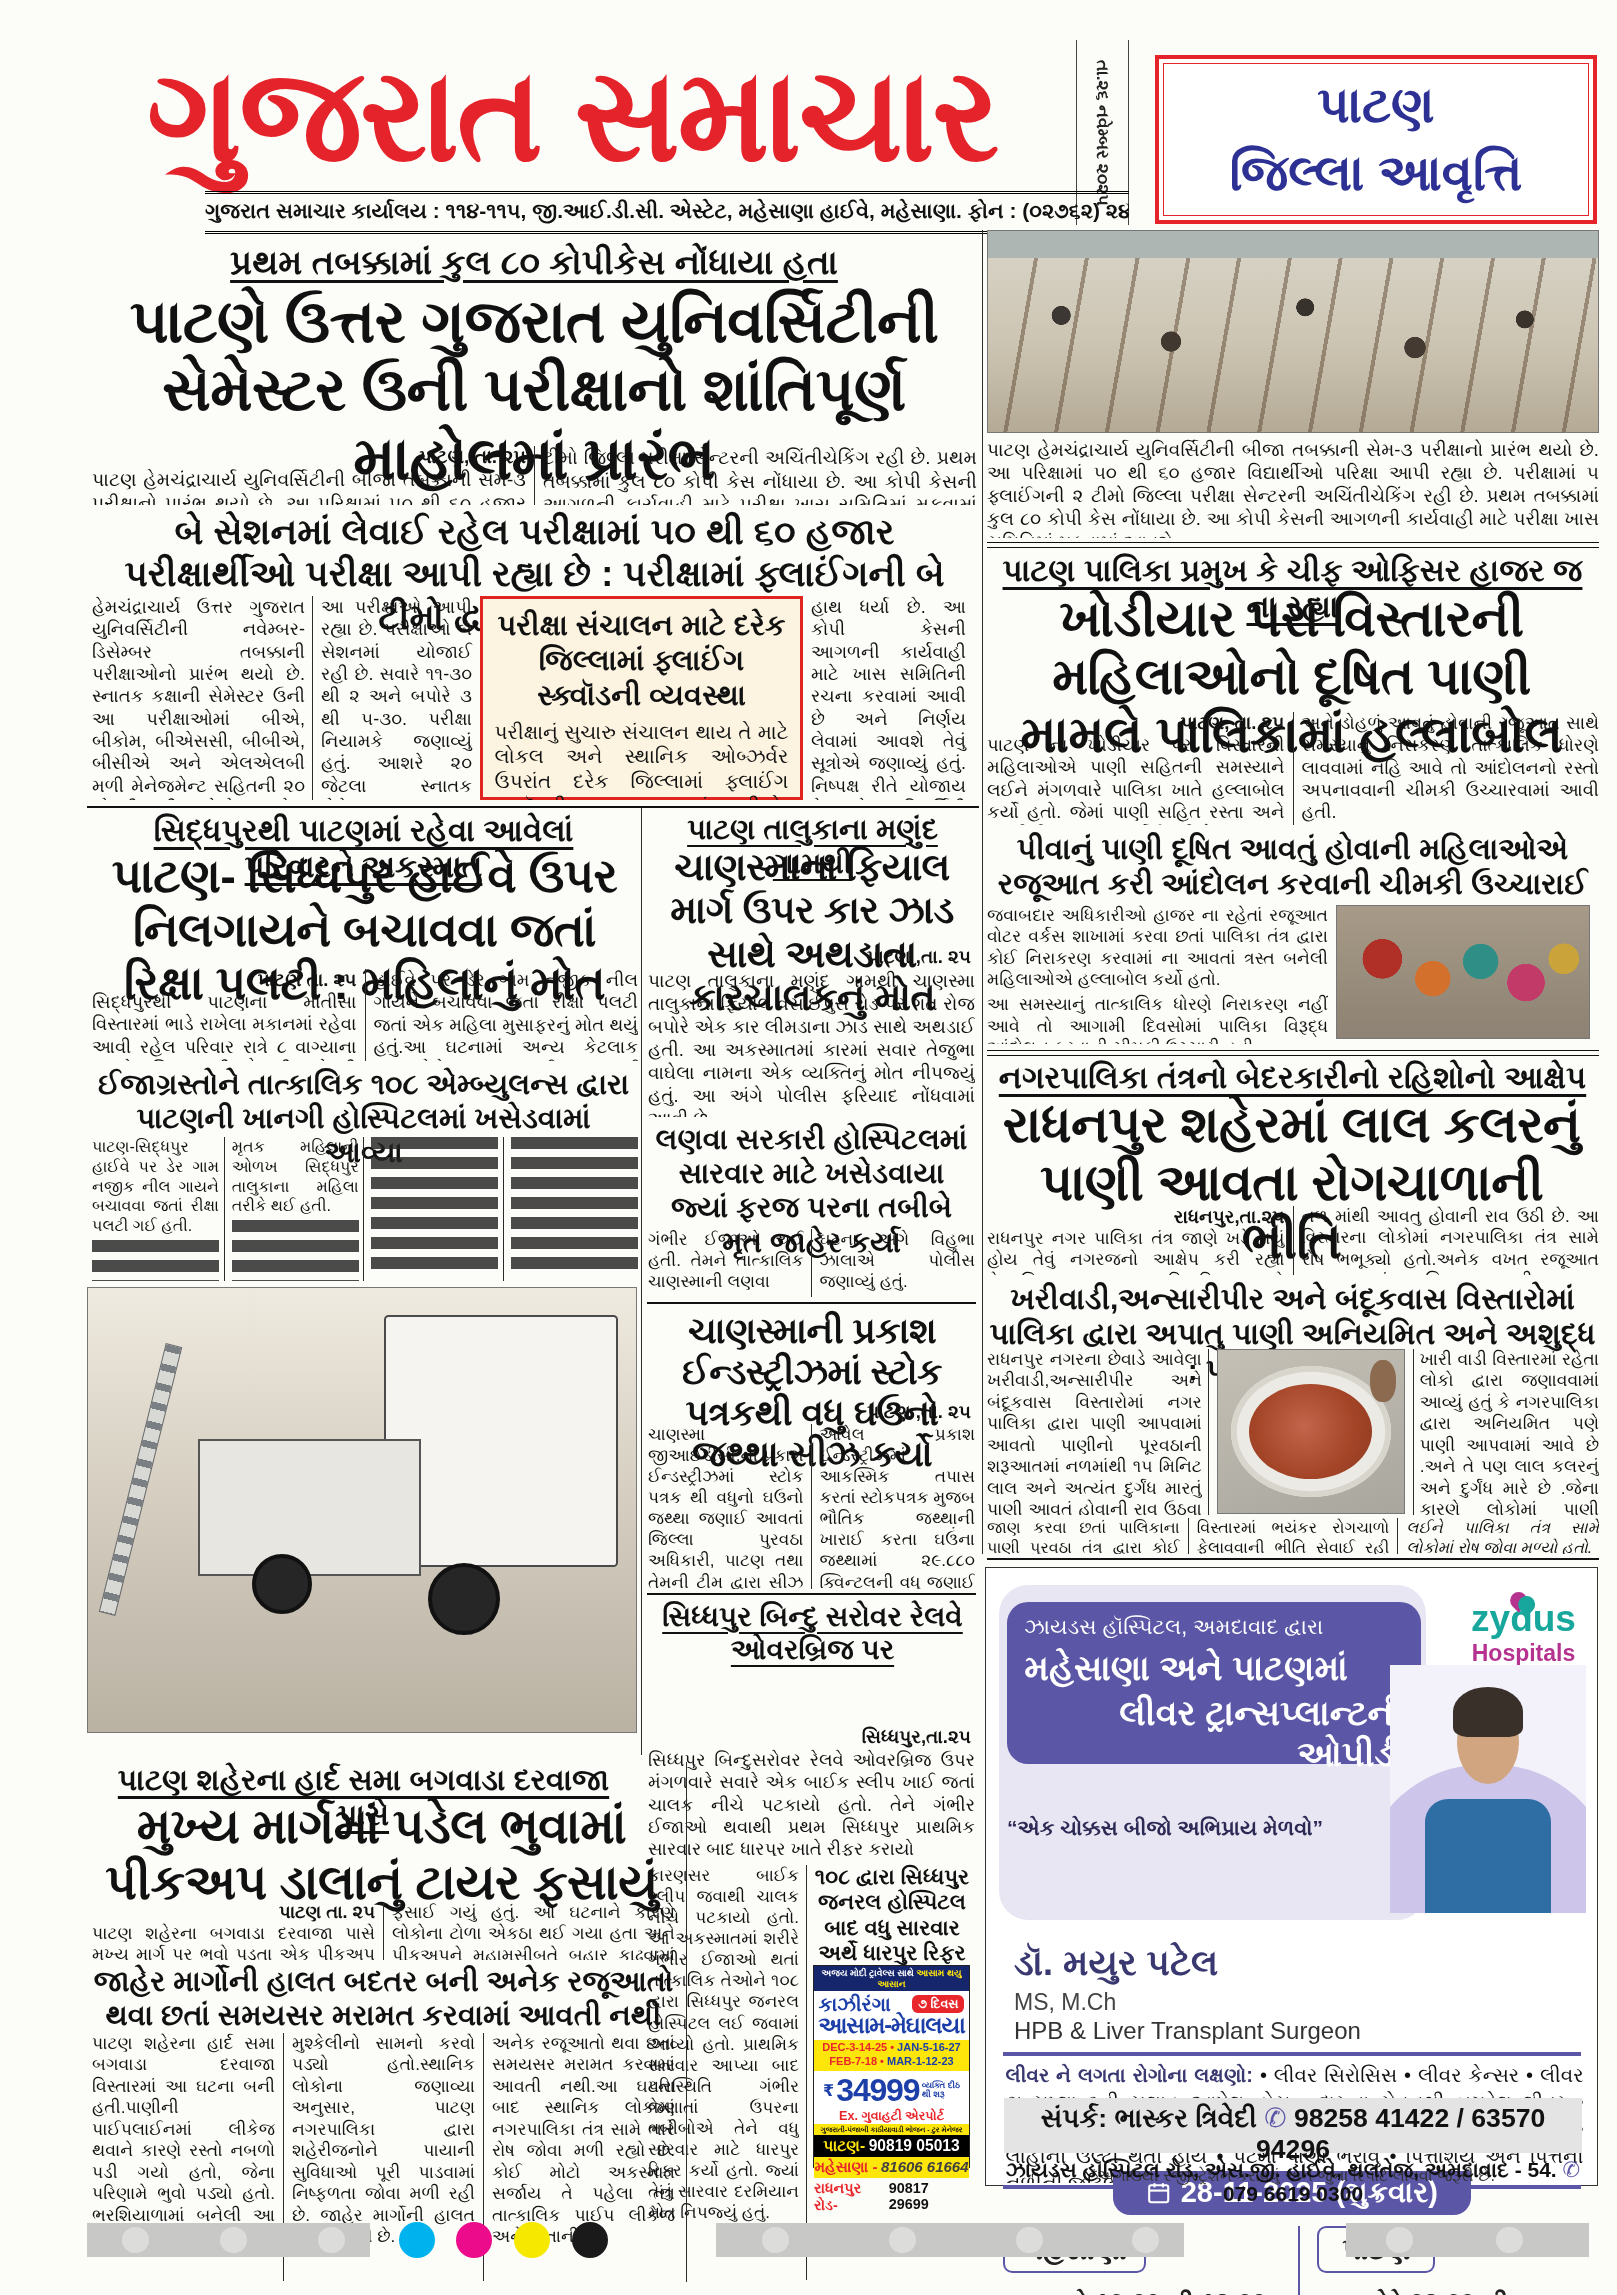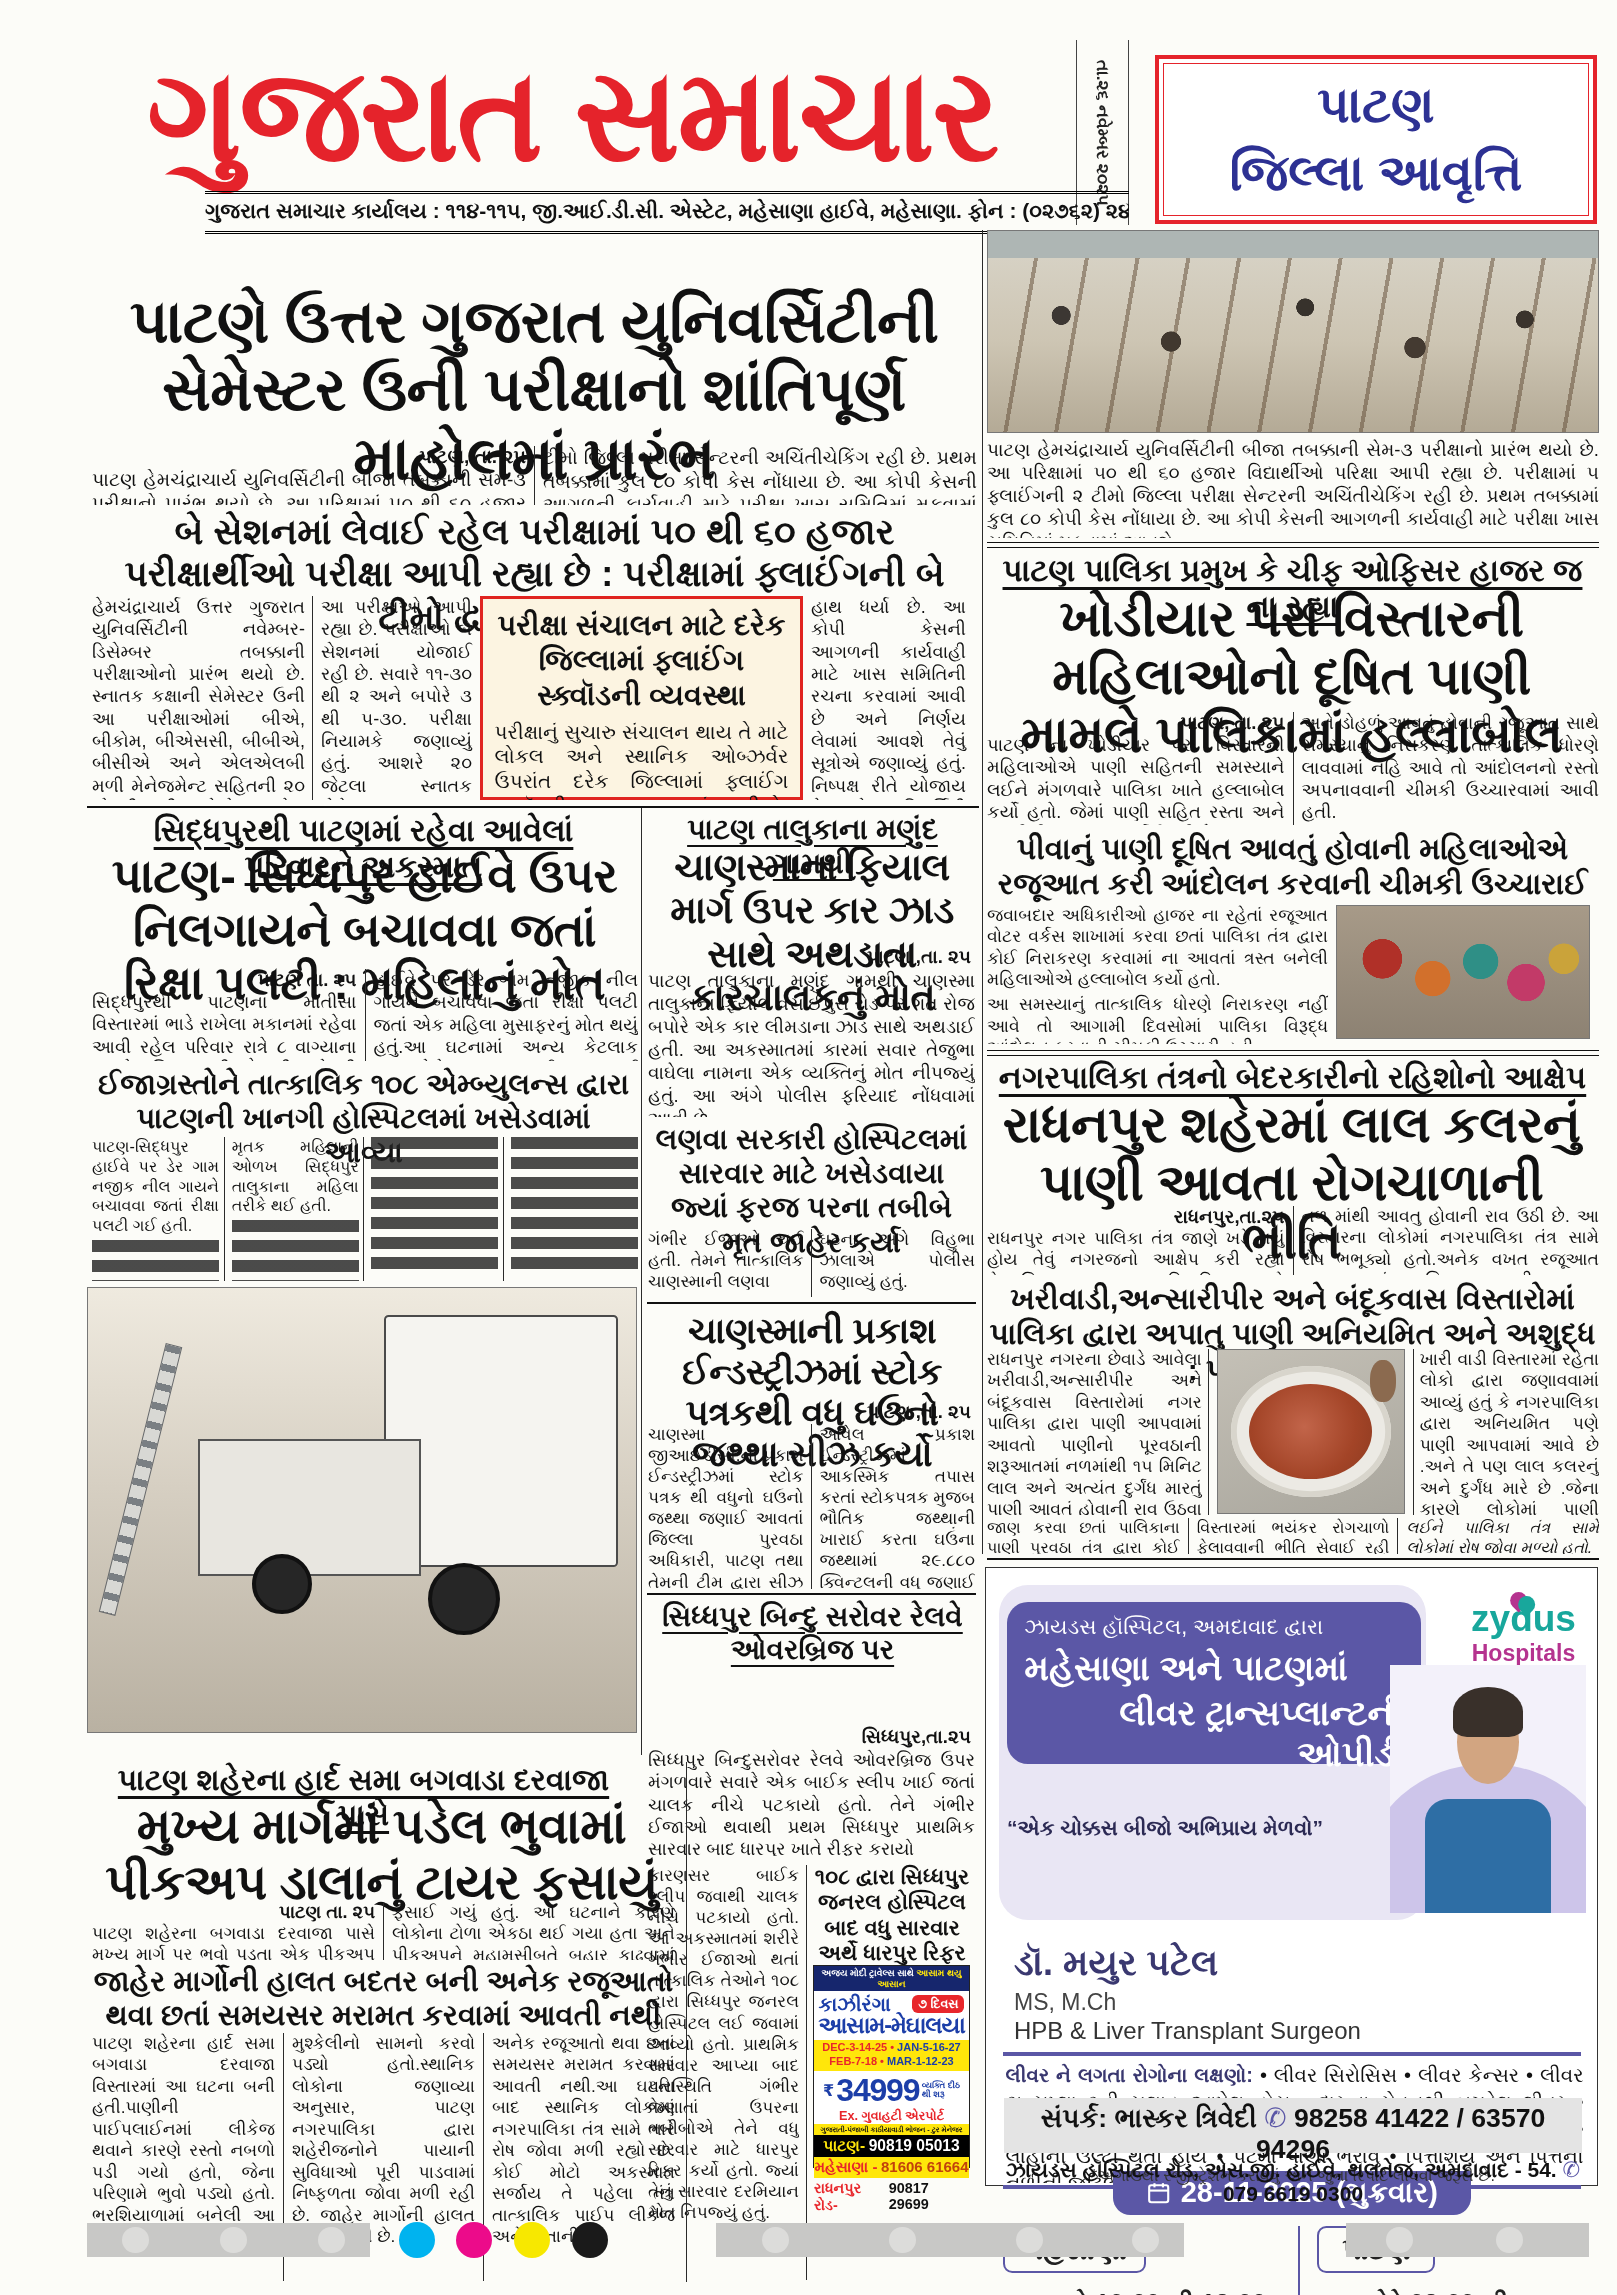--- a/index.html
+++ b/index.html
@@ -66,20 +66,21 @@
     <span style="writing-mode:vertical-rl;font-size:17.3px;font-weight:700;color:#222;">તા.૨૬ નવેમ્બર ૨૦૨૫</span>
   </div>
   <div class="abs" style="left:1155px;top:55px;width:442px;height:169px;border:4px solid #e5232b;background:#fff;box-sizing:border-box;padding:4px;">
     <div style="border:1.7px solid #e5232b;height:100%;box-sizing:border-box;display:flex;flex-direction:column;align-items:center;justify-content:center;color:#2d3193;font-weight:800;line-height:1.35;">
       <span style="font-size:50px;">પાટણ</span>
       <span style="font-size:50px;">જિલ્લા આવૃત્તિ</span>
     </div>
   </div>
   <div class="abs" style="left:205px;top:191px;width:924px;height:37px;border-top:3.5px double #000;border-bottom:3.5px double #000;font-size:21px;font-weight:700;text-align:center;line-height:34px;white-space:nowrap;overflow:hidden;">ગુજરાત સમાચાર કાર્યાલય : ૧૧૪-૧૧૫, જી.આઈ.ડી.સી. એસ્ટેટ, મહેસાણા હાઈવે, મહેસાણા. ફોન : (૦૨૭૬૨) ૨૪૩૨૨૨, ૨૪૬૪૪૪</div>
 
+  <div class="abs k" style="left:121px;top:243px;width:826px;font-size:34px;">પ્રથમ તબક્કામાં કુલ ૮૦ કોપીકેસ નોંધાયા હતા</div>
   <div class="abs hl" style="left:91px;top:288px;width:886px;font-size:60px;">પાટણે ઉત્તર ગુજરાત યુનિવર્સિટીની સેમેસ્ટર ઉની પરીક્ષાનો શાંતિપૂર્ણ માહોલમાં પ્રારંભ</div>
 
   <div class="abs exam-photo" style="left:987px;top:230px;width:612px;height:203px;border:1.2px solid #777;box-sizing:border-box;"></div>
   <div class="abs bd" style="left:987px;top:439px;width:612px;height:99px;font-size:18.5px;overflow:hidden;">પાટણ હેમચંદ્રાચાર્ય યુનિવર્સિટીની બીજા તબક્કાની સેમ-૩ પરીક્ષાનો પ્રારંભ થયો છે. આ પરિક્ષામાં ૫૦ થી ૬૦ હજાર વિદ્યાર્થીઓ પરિક્ષા આપી રહ્યા છે. પરીક્ષામાં ૫ ફ્લાઈંગની ૨ ટીમો જિલ્લા પરીક્ષા સેન્ટરની અચિંતીચેકિંગ રહી છે. પ્રથમ તબક્કામાં કુલ ૮૦ કોપી કેસ નોંધાયા છે. આ કોપી કેસની આગળની કાર્યવાહી માટે પરીક્ષા ખાસ સમિતિમાં મૂકવામાં આવશે.</div>
 
   <div class="abs row colrule" style="left:92px;top:446px;width:885px;height:59px;gap:8px;overflow:hidden;">
     <div style="width:50%;">
       <div class="dl" style="font-size:19px;">પાટણ, તા. ૨૫</div>
       <div class="bd" style="font-size:19px;">પાટણ હેમચંદ્રાચાર્ય યુનિવર્સિટીની બીજા તબક્કાની સેમ-૩ પરીક્ષાનો પ્રારંભ થયો છે. આ પરિક્ષામાં ૫૦ થી ૬૦ હજાર વિદ્યાર્થીઓ પરિક્ષા આપી રહ્યા છે. પરીક્ષામાં ૫ ફ્લાઈંગની ૨</div>
     </div>
@@ -366,21 +367,21 @@
       </span>
     </div>
     <div style="color:#e8262b;text-align:center;font-size:12.7px;font-weight:800;">Ex. ગુવાહટી એરપોર્ટ</div>
     <div style="background:#ffe60a;font-size:7.2px;text-align:center;padding:1.2px 0;font-weight:800;">ગુજરાતી-પંજાબી કાઠીયાવાડી ભોજન - ટુર મેનેજર</div>
     <div style="background:#000;color:#fff;display:flex;justify-content:center;gap:3.5px;font-size:15.6px;font-weight:800;padding:1.7px 0;">
       <span style="color:#ffe60a;text-align:center;">પાટણ-</span>
       <span>90819 05013</span>
     </div>
     <div style="background:#ffe60a;display:flex;justify-content:center;gap:3.5px;font-size:15px;font-weight:800;padding:1.7px 0;">
       <span style="color:#e8262b;">મહેસાણા -</span>
-      <span style="color:#c2410c;">81606 61664</span>
+      <span style="color:#404040;font-style:italic;">81606 61664</span>
     </div>
     <div style="display:flex;justify-content:center;gap:3.5px;font-size:14.4px;font-weight:800;padding:1.7px 0;">
       <span style="color:#e8262b;">રાધનપુર રોડ-</span>
       <span style="color:#111;">90817 29699</span>
     </div>
   </div>
 
   <div class="gbar" style="left:87px;top:2223px;width:283px;">
     <div class="gdot" style="left:35px;top:3.5px;position:absolute;"></div>
       <div class="gdot" style="left:133px;top:3.5px;position:absolute;"></div>

